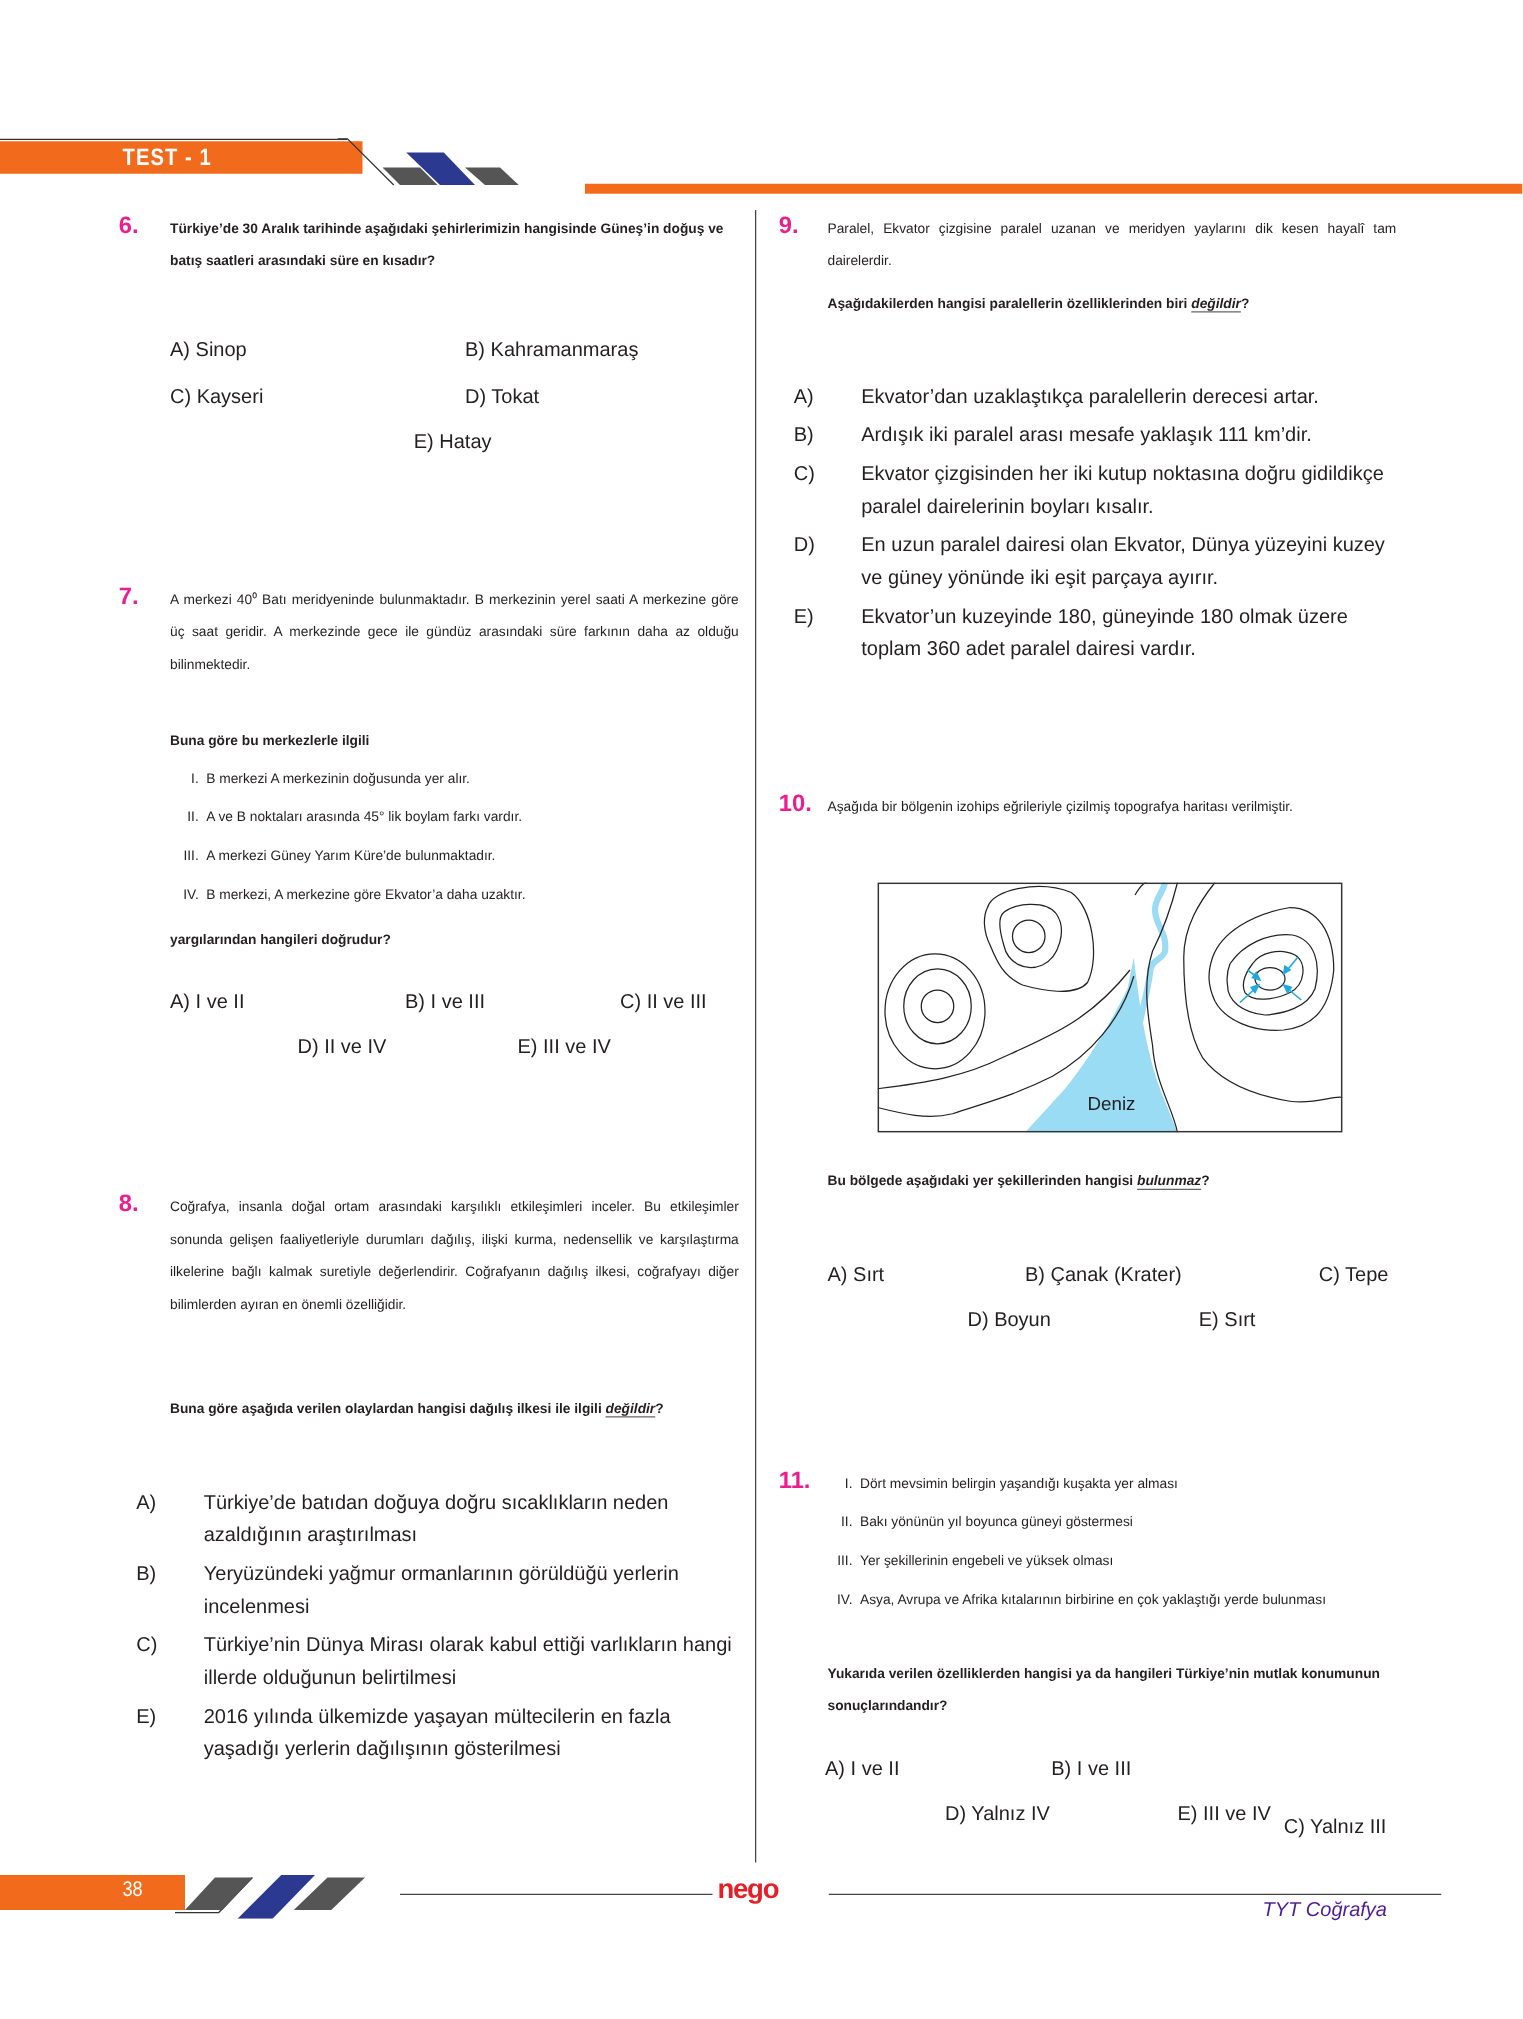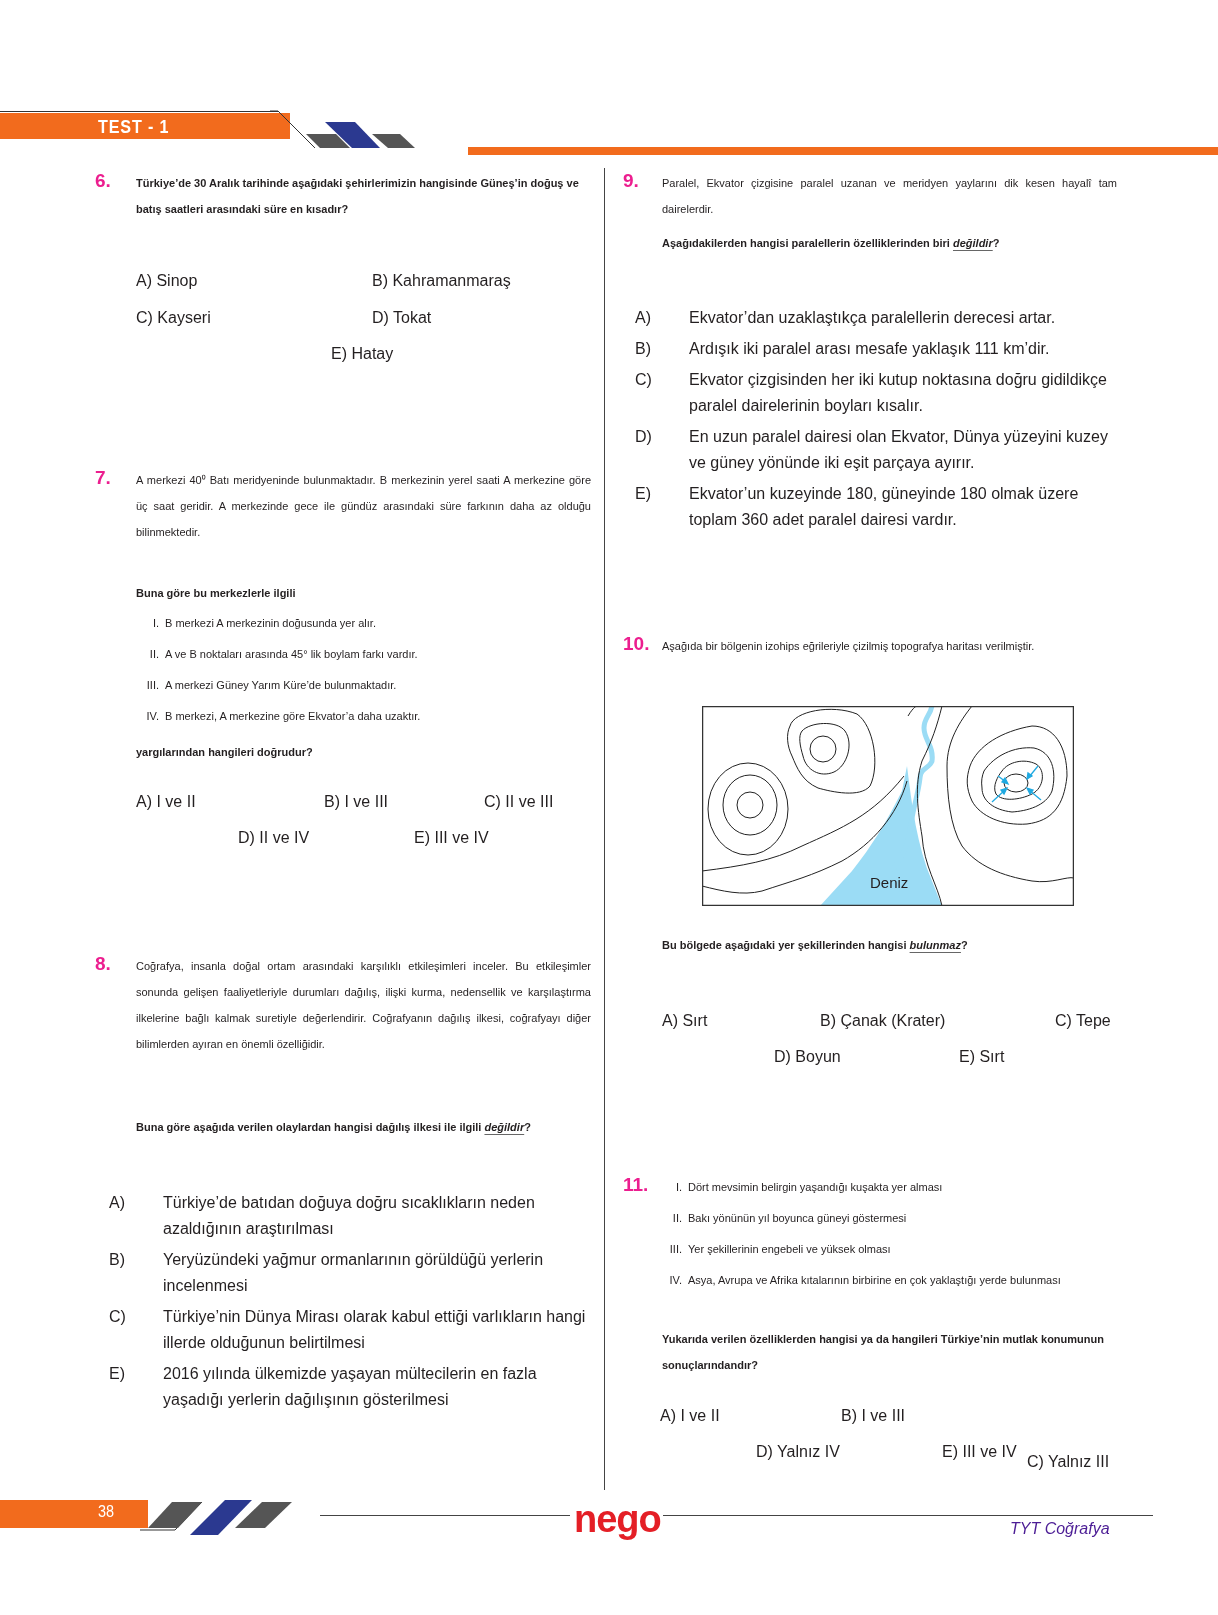--- a/index.html
+++ b/index.html
@@ -17,21 +17,21 @@
   .opt { font-size: 16px; line-height: 26px; }
   .col-divider { left: 604px; top: 168px; width: 1px; height: 1322px; background: #444; }
   .underline { text-decoration: underline; text-decoration-color: #666; text-underline-offset: 3px; font-style: italic; }
   .hanging { padding-left: 27px; text-indent: -27px; }
   .roman { display: inline-block; width: 27px; text-align: right; margin-right: 6px; }
   .footer-line-left { left: 320px; top: 1515px; width: 250px; height: 1px; background: #444; }
   .footer-line-right { left: 663px; top: 1515px; width: 490px; height: 1px; background: #444; }
   .page-num-bar { left: 0; top: 1500px; width: 148px; height: 28px; background: #f26b1d; }
   .page-num { left: 98px; top: 1502px; color: #fff; font-size: 17px; transform: scaleX(0.85); transform-origin:left; }
   .footer-title { left: 1010px; top: 1520px; font-size: 16px; font-style: italic; color: #4c1d95; }
-  .logo { left: 574px; top: 1498px; font-size: 38px; font-weight: bold; color: #e41f26; letter-spacing: -1px; }
+  .logo { left: 574px; top: 1498px; font-size: 22px; font-weight: bold; color: #e41f26; letter-spacing: -1px; }
 </style>
 </head>
 <body>
 
 <div class="abs header-line"></div>
 <div class="abs header-bar"></div>
 <div class="abs header-title">TEST - 1</div>
 <svg class="abs" style="left:270px;top:100px" width="200" height="50">
   <polyline points="0,11 8,11 45,48" fill="none" stroke="#333" stroke-width="1"></polyline>
   <polygon points="36,34 66,34 80,48 50,48" fill="#555"></polygon>
@@ -55,21 +55,21 @@
 <div class="abs q-text bold" style="left:136px;top:580px">Buna göre bu merkezlerle ilgili</div>
 <div class="abs q-text" style="left:132px;top:610px;width:460px">
   <div style="height:31px"><span class="roman">I.</span><span>B merkezi A merkezinin doğusunda yer alır.</span></div>
   <div style="height:31px"><span class="roman">II.</span><span>A ve B noktaları arasında 45° lik boylam farkı vardır.</span></div>
   <div style="height:31px"><span class="roman">III.</span><span>A merkezi Güney Yarım Küre’de bulunmaktadır.</span></div>
   <div style="height:31px"><span class="roman">IV.</span><span>B merkezi, A merkezine göre Ekvator’a daha uzaktır.</span></div>
 </div>
 <div class="abs q-text bold" style="left:136px;top:739px">yargılarından hangileri doğrudur?</div>
 <div class="abs opt" style="left:136px;top:789px">A) I ve II</div>
 <div class="abs opt" style="left:324px;top:789px">B) I ve III</div>
-<div class="abs opt" style="left:484px;top:789px">C) II ve III</div>
+<div class="abs opt" style="left:496px;top:789px">C) II ve III</div>
 <div class="abs opt" style="left:238px;top:825px">D) II ve IV</div>
 <div class="abs opt" style="left:414px;top:825px">E) III ve IV</div>
 
 <div class="abs" style="left:95px;top:953px"><span class="qnum">8.</span></div>
 <div class="abs q-text" style="left:136px;top:953px;width:455px;text-align:justify">Coğrafya, insanla doğal ortam arasındaki karşılıklı etkileşimleri inceler. Bu etkileşimler sonunda gelişen faaliyetleriyle durumları dağılış, ilişki kurma, nedensellik ve karşılaştırma ilkelerine bağlı kalmak suretiyle değerlendirir. Coğrafyanın dağılış ilkesi, coğrafyayı diğer bilimlerden ayıran en önemli özelliğidir.</div>
 <div class="abs q-text bold" style="left:136px;top:1114px;width:455px">
   <span>Buna göre aşağıda verilen olaylardan hangisi dağılış ilkesi ile ilgili </span><span class="underline">değildir</span><span>?</span>
 </div>
 <div class="abs opt" style="left:136px;top:1190px;width:455px">
   <div class="hanging" style="margin-bottom:5px"><span style="display:inline-block;width:27px">A)</span><span>Türkiye’de batıdan doğuya doğru sıcaklıkların neden azaldığının araştırılması</span></div>

